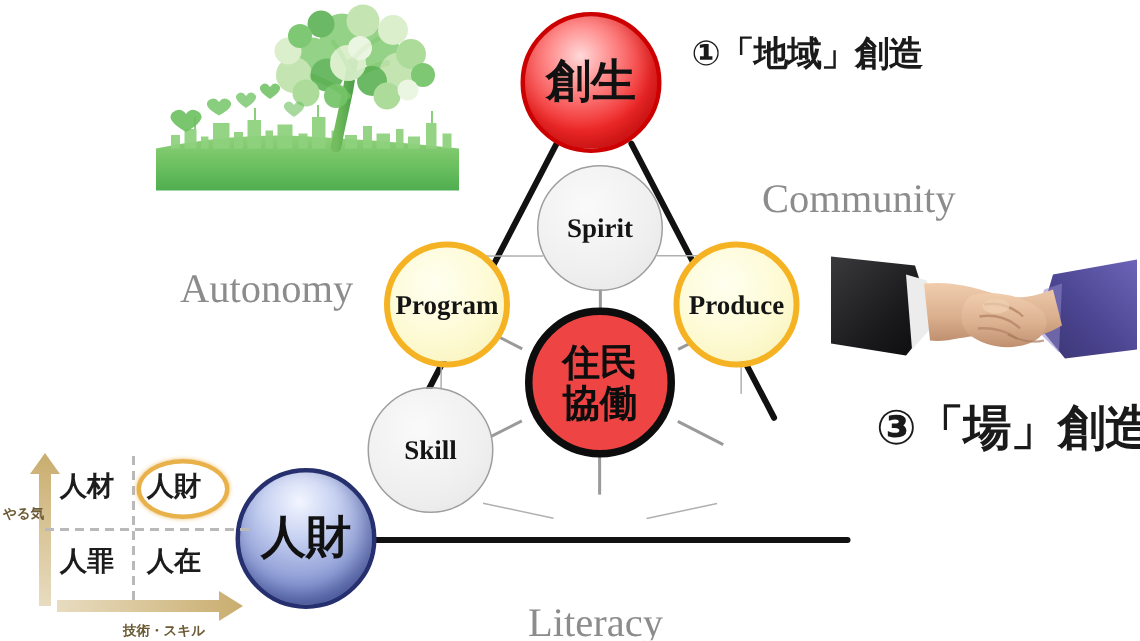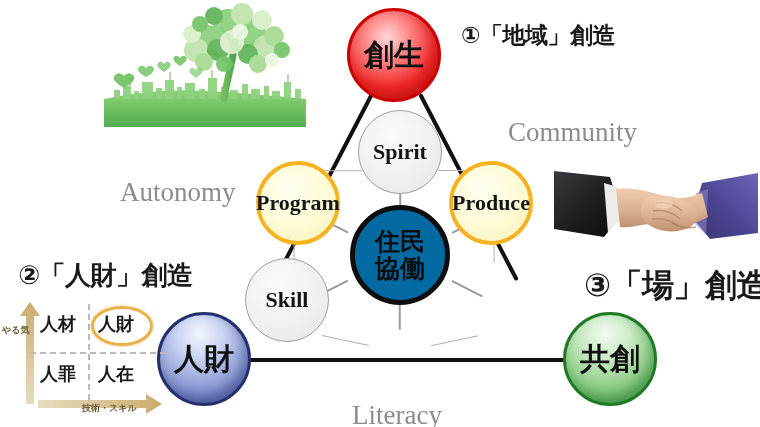--- a/index.html
+++ b/index.html
@@ -105,36 +105,36 @@
     left: 563px; top: 312px;
     background: radial-gradient(circle at 45% 22%, #f0fbef 0%, #cdebc8 28%, #8fce87 62%, #3f9b43 100%);
     border: 3px solid #1f7a27;
     box-shadow: inset -4px -6px 12px rgba(10,90,20,.33);
   }
 
   
   #node-hub {
     left: 350px; top: 205px;
     width: 100px; height: 100px;
-    background: #0369a1;
+    background: #ef4444;
     border: 5px solid #0d0d0d;
     font-family: "DejaVu Sans", "Liberation Sans", sans-serif;
     font-weight: bold;
     font-size: 25px;
     color: #0d0d0d;
     line-height: 1.08;
     z-index: 6;
   }
 
   
   .node-petal {
     width: 84px; height: 84px;
     font-family: "Liberation Serif", "DejaVu Serif", serif;
     font-weight: bold;
-    font-size: 22px;
+    font-size: 18px;
     color: #141414;
     z-index: 4;
   }
   .petal-yellow {
     background: radial-gradient(circle at 40% 32%, #fffff0 0%, #fdfad2 58%, #f8f0b4 100%);
     border: 4px solid #f5b323;
   }
   .petal-gray {
     background: radial-gradient(circle at 40% 32%, #fafafa 0%, #efefef 60%, #e4e4e4 100%);
     border: 1.5px solid #9e9e9e;
@@ -186,20 +186,21 @@
     border-radius: 50%;
     box-shadow: 0 0 3px rgba(232,177,74,.8);
   }
   .mx-axis-label {
     position: absolute;
     font-family: Liberation Sans, sans-serif;
     font-weight: bold;
     font-size: 9px;
     color: #6b5a33;
     white-space: nowrap;
+    margin-top: 12px;
   }
   #mx-axis-y-label { left: -10px; top: 24px; }
   #mx-axis-x-label { left: 70px; top: 102px; }
 </style>
 </head>
 <body>
 
 <div id="stage">
 
   <svg class="abs" id="tree-art" viewBox="0 0 218 132" width="218" height="132" aria-hidden="true">
@@ -374,26 +375,22 @@
       <span class="lbl">協働</span>
     </div>
   </div>
 
   <div class="node node-corner" id="node-sousei">
     <span class="lbl">創生</span>
   </div>
   <div class="node node-corner" id="node-jinzai">
     <span class="lbl">人財</span>
   </div>
-  <div class="node node-corner" id="node-kyoso">
-    <span class="lbl">共創</span>
-  </div>
 
   <div class="abs heading" id="heading-1">①「地域」創造</div>
-  <div class="abs heading" id="heading-2">②「人財」創造</div>
   <div class="abs heading" id="heading-3">③「場」創造</div>
 
   <div class="abs keyword" id="kw-community">Community</div>
   <div class="abs keyword" id="kw-autonomy">Autonomy</div>
   <div class="abs keyword" id="kw-literacy">Literacy</div>
 
   <div class="abs" id="matrix">
 
     <svg class="abs" style="left:0; top:0;" width="160" height="118" viewBox="0 0 160 118" aria-hidden="true">
       <defs>

